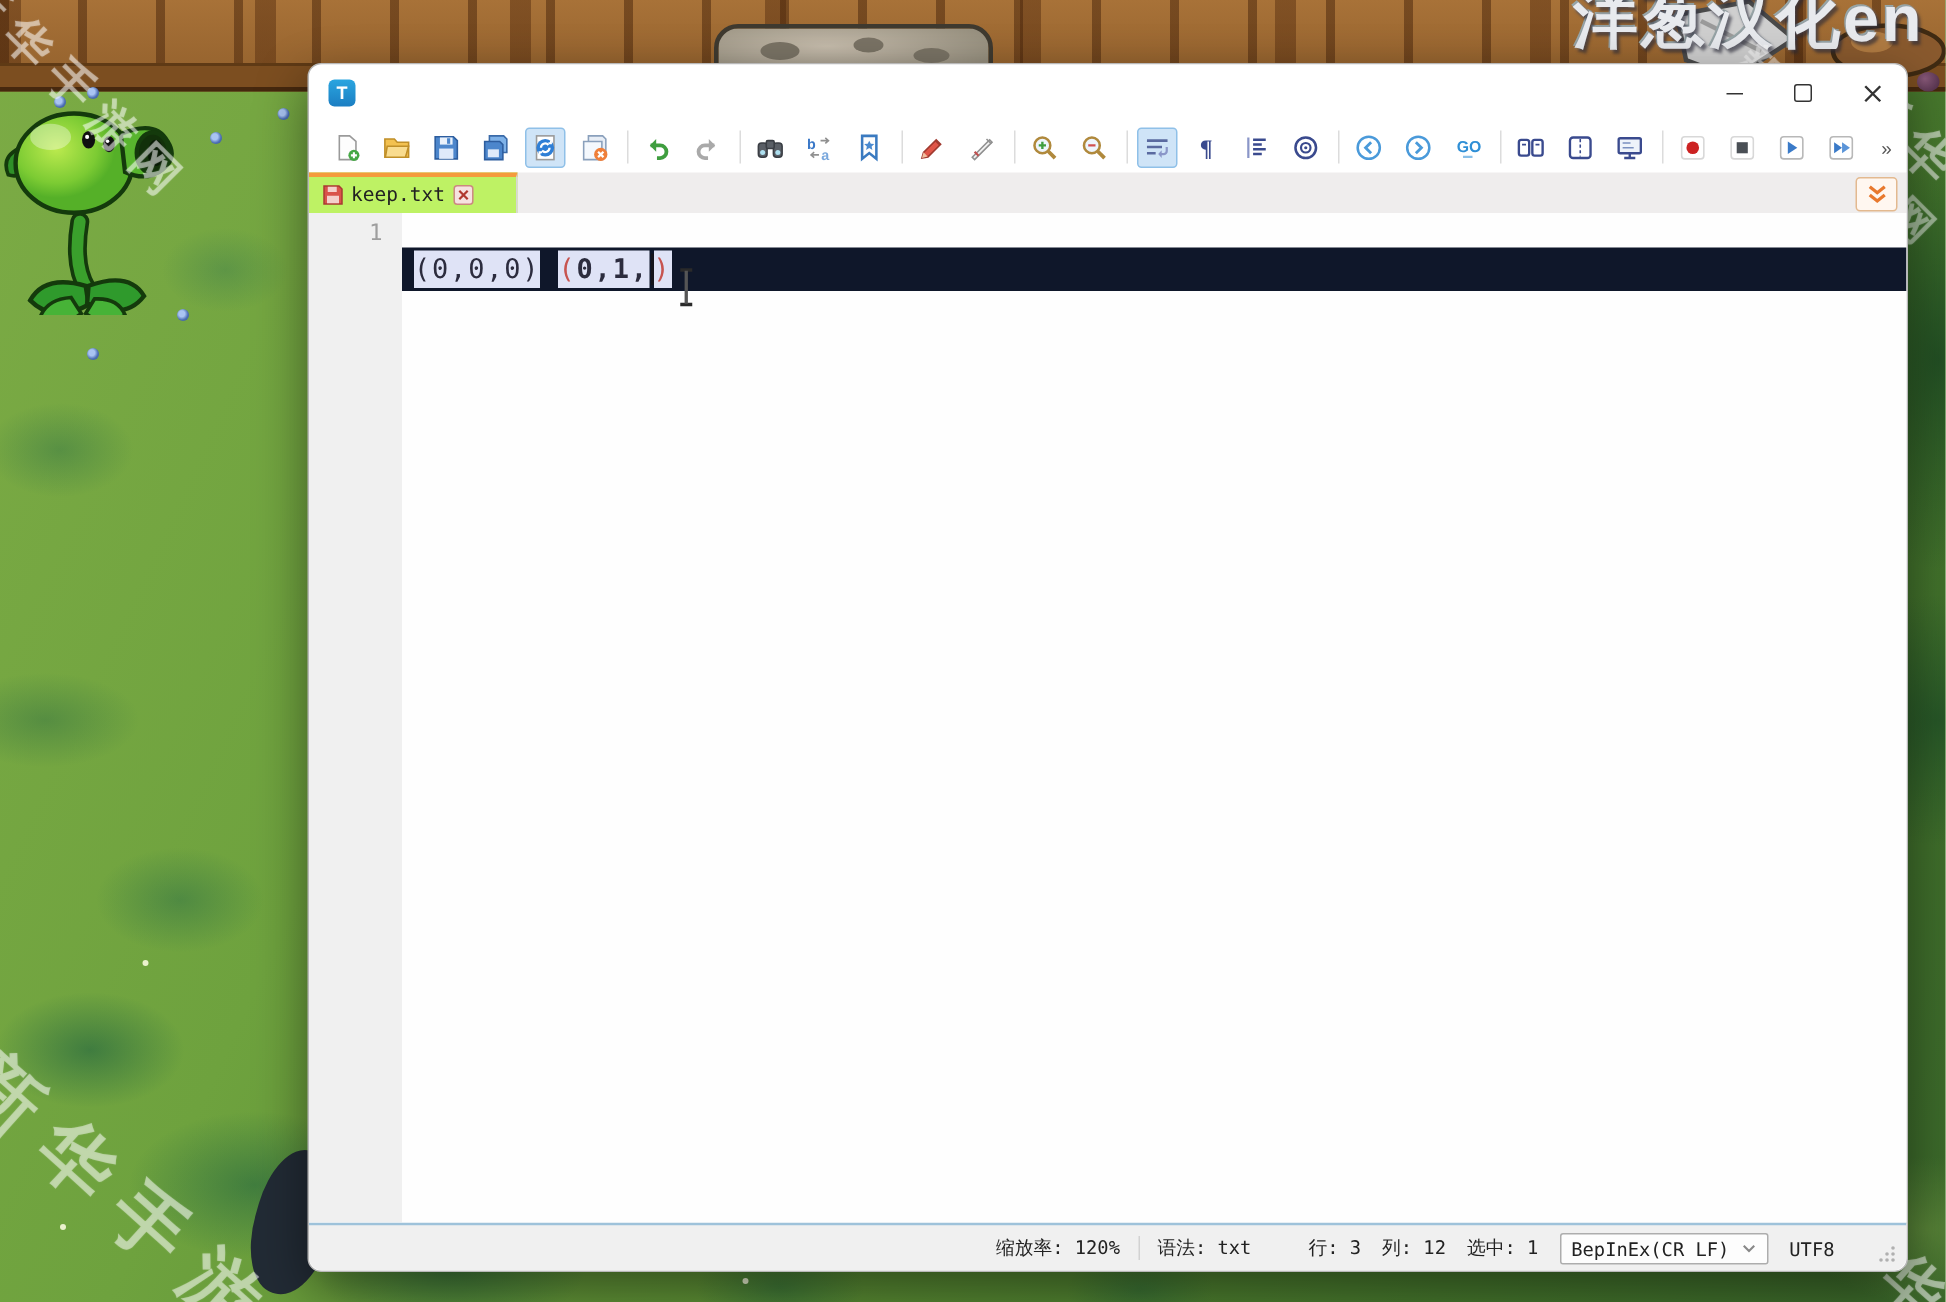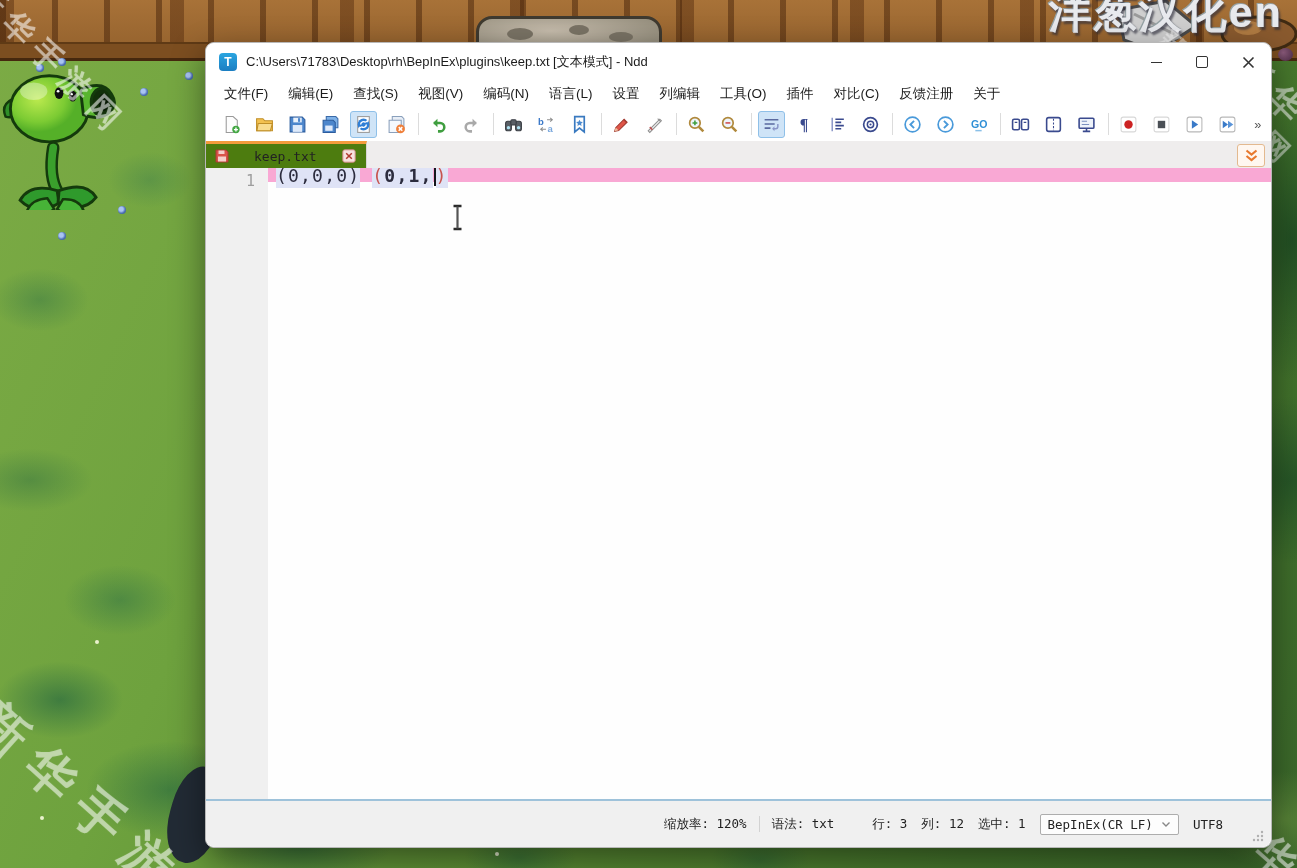--- a/index.html
+++ b/index.html
@@ -72,39 +72,39 @@
   .min-glyph{width:11px;height:0;border-top:1.6px solid #333;display:block;}
   .max-glyph{width:10px;height:10px;border:1.6px solid #333;border-radius:2px;display:block;}
   .menubar{height:26px;display:flex;align-items:center;padding-left:8px;flex:none;background:#fff;}
   .menu-item{padding:3px 10px;font-size:13.5px;color:#1c1c1c;border-radius:3px;white-space:nowrap;}
   .toolbar{height:34px;display:flex;align-items:center;padding-left:12px;flex:none;background:#fff;}
   .tb-btn{width:27px;height:27px;margin-right:6px;border-radius:3px;border:1px solid transparent;
     display:flex;align-items:center;justify-content:center;box-sizing:border-box;flex:none;}
   .tb-btn.pressed{background:#cfe4f7;border-color:#8fc0e8;}
   .tb-sep{width:1px;height:22px;background:#dcdcdc;margin:0 6px 0 2px;flex:none;}
   .tabbar{height:27px;background:#efeded;display:flex;align-items:stretch;flex:none;}
-  .tab{display:flex;align-items:center;gap:25px;padding:0 10px 0 9px;background:#4d7c0f;
+  .tab{display:flex;align-items:center;gap:5px;padding:0 28px 0 9px;background:#bef264;
     border-right:1px solid #d8d5d5;border-top:3px solid #f49b3c;box-sizing:border-box;}
   .tab-label{font-family:"DejaVu Sans Mono","Liberation Mono",monospace;font-size:13px;color:#222;}
   .tab-fill{flex:1;}
   .tab-chevrons{width:26px;height:21px;margin:3px 6px 0 0;border:1px solid #e3b98f;border-radius:3px;
     background:#fff7f0;display:flex;align-items:center;justify-content:center;align-self:flex-start;}
   .editor{flex:1;position:relative;background:#fefefe;overflow:hidden;}
   .gutter{position:absolute;left:0;top:0;bottom:0;width:62px;background:#f0f0f0;}
   .line-number{height:27px;line-height:27px;text-align:right;padding-right:13px;
     font-family:"DejaVu Sans Mono","Liberation Mono",monospace;font-size:15px;color:#9e9e9e;}
   .code-area{position:absolute;left:62px;top:0;right:0;bottom:0;}
-  .code-line{height:14px;display:flex;align-items:center;background:#f9a8d4;}
+  .code-line{height:29px;display:flex;align-items:center;background:#0f172a;margin-top:23px;}
   .seg{font-family:"DejaVu Sans Mono","Liberation Mono",monospace;font-size:18px;
     letter-spacing:1.2px;line-height:25px;white-space:pre;}
   .seg.marked{background:#dfe3f6;}
   .caret{display:inline-block;width:2px;height:21px;background:#15151c;vertical-align:middle;margin-left:1px;}
   .code-pad{padding-left:8px;display:flex;align-items:center;height:100%;}
   .ibeam{position:absolute;left:244px;top:36px;z-index:30;}
-  .statusbar{height:48px;flex:none;background:#f0f0f0;border-top:2px solid #9ec2da;
+  .statusbar{height:32px;flex:none;background:#f0f0f0;border-top:2px solid #9ec2da;
     border-radius:0 0 9px 9px;display:flex;align-items:center;padding:0 12px;position:relative;box-sizing:border-box;}
   .sb-spacer{flex:1;}
   .sb-seg{font-size:12.5px;color:#222;white-space:nowrap;
     font-family:"DejaVu Sans Mono","Liberation Sans",sans-serif;}
   .sb-sep{width:1px;height:16px;background:#d2d2d2;margin:0 12px;}
   .sb-gap{width:38px;}
   .sb-small-gap{width:14px;}
   .eol-dropdown{display:flex;align-items:center;gap:8px;border:1px solid #adadad;background:#fdfdfd;
     border-radius:2px;padding:2px 7px;margin-left:14px;}
   .encoding{margin-left:14px;margin-right:36px;}
@@ -176,51 +176,35 @@
 <div class="watermark wm1">新华手游网</div>
 <div class="watermark wm2">新华手游网</div>
 <div class="watermark wm3">新华手游网</div>
 <div class="watermark wm4">新华手游网</div>
 <div class="watermark wm5">新华手游网</div>
 
 <div class="win">
 
   <div class="titlebar">
     <div class="app-icon">T</div>
-    <div class="title-text">C:\Users\71783\Desktop\rh\BepInEx\plugins\keep.txt [文本模式] - Ndd</div>
     <div class="win-controls">
       <div class="win-btn">
           <span class="min-glyph"></span>
         </div>
       <div class="win-btn">
           <span class="max-glyph"></span>
         </div>
       <div class="win-btn">
         <svg width="13" height="13" viewBox="0 0 13 13">
             <path d="M1.5 1.5 L11.5 11.5 M11.5 1.5 L1.5 11.5" stroke="#333" stroke-width="1.6"></path>
           </svg>
       </div>
     </div>
   </div>
 
-  <div class="menubar" id="menu-bar">
-      <span class="menu-item">文件(F)</span>
-      <span class="menu-item">编辑(E)</span>
-      <span class="menu-item">查找(S)</span>
-      <span class="menu-item">视图(V)</span>
-      <span class="menu-item">编码(N)</span>
-      <span class="menu-item">语言(L)</span>
-      <span class="menu-item">设置</span>
-      <span class="menu-item">列编辑</span>
-      <span class="menu-item">工具(O)</span>
-      <span class="menu-item">插件</span>
-      <span class="menu-item">对比(C)</span>
-      <span class="menu-item">反馈注册</span>
-      <span class="menu-item">关于</span>
-    </div>
 
   <div class="toolbar" id="toolbar">
       <span class="tb-btn">
         <svg viewBox="0 0 18 18" width="19" height="19" fill="none">
           <path d="M4 1.5h6.5L14.5 5v11.5H4z" fill="#fdfdfd" stroke="#9a9a9a"></path>
           <circle cx="13.2" cy="13.8" r="3.5" fill="#45a845"></circle>
           <path d="M13.2 11.9v3.8M11.3 13.8h3.8" stroke="#fff" stroke-width="1.3"></path>
         </svg>
       </span>
       <span class="tb-btn">

